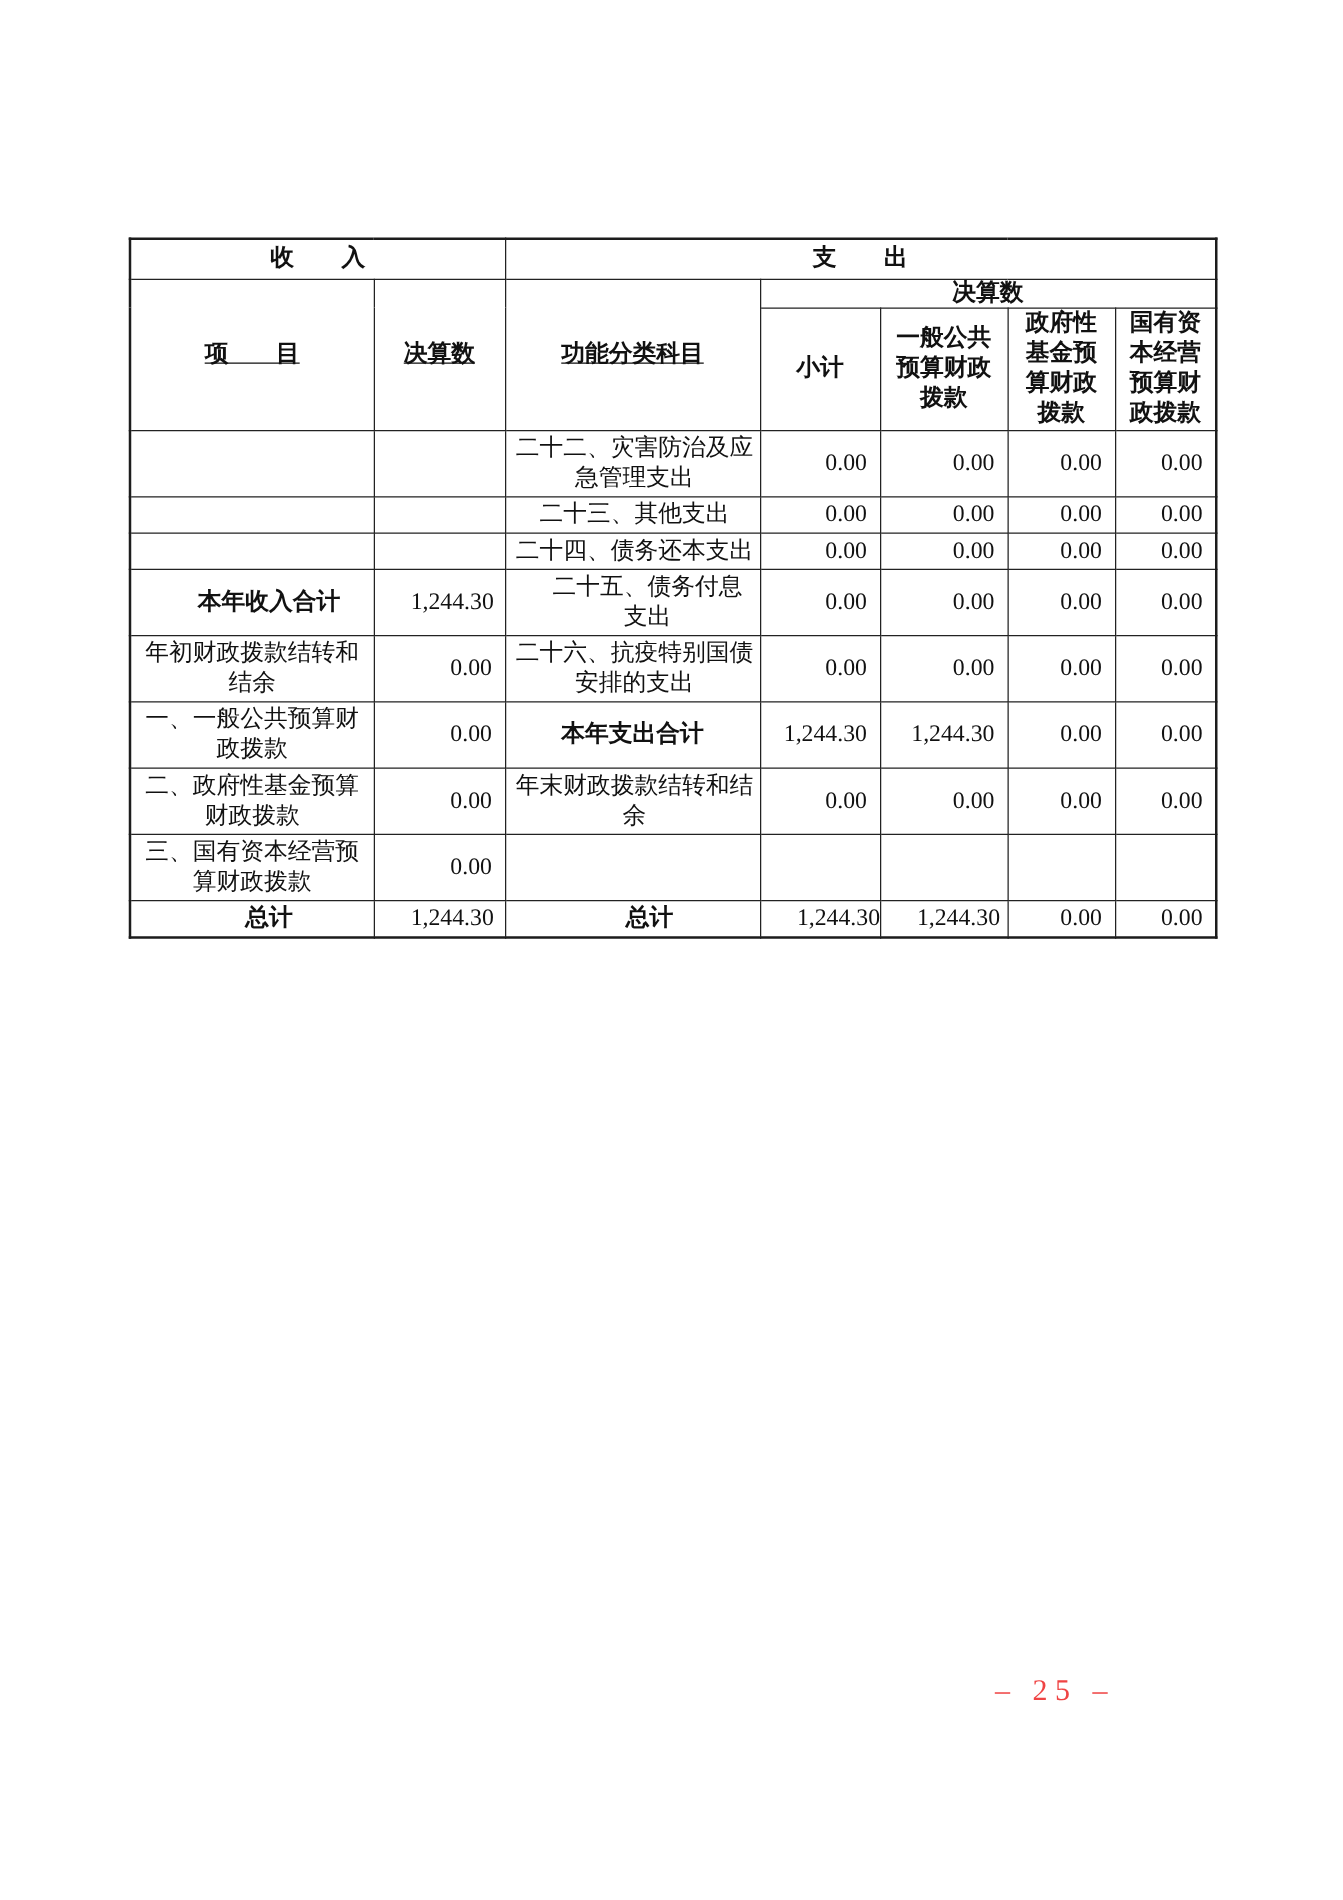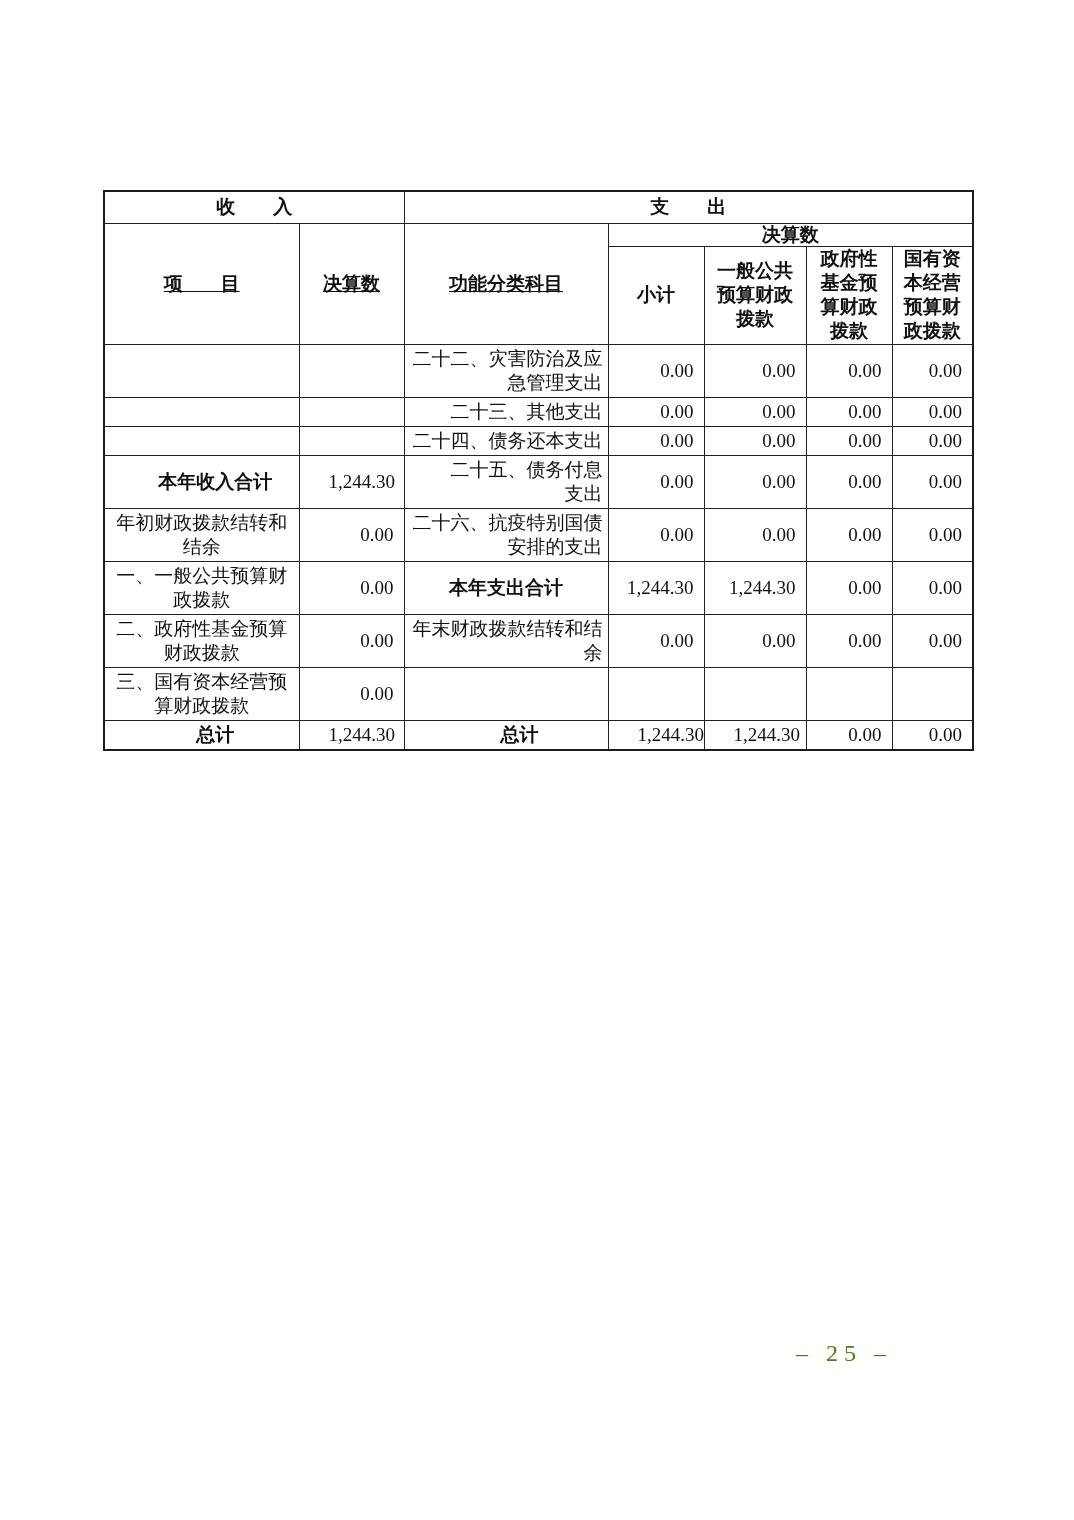--- a/index.html
+++ b/index.html
@@ -33,38 +33,38 @@
   td.span-head { text-align: center; font-weight: bold; padding: 0 4px; text-decoration: underline; }
   tr.h3 td { height: 98px; text-align: center; font-weight: bold; }
   td.col-subtotal { padding: 0 4px; }
   td.col-general  { padding: 1px 11px; }
   td.col-fund     { padding: 0 12px; }
   td.col-capital  { padding: 0 7px; }
 
   
   td.c-item { text-align: center;  padding: 2px 8px; }
   td.c-num  { text-align: right; padding: 2px 10px 2px 2px; }
-  td.c-subj { text-align: right;  padding: 2px 5px 2px 8px; }
+  td.c-subj { text-align: center;  padding: 2px 5px 2px 8px; }
   td.bold-center { text-align: center; font-weight: bold; padding: 2px; }
 
   tr.rh49 td { height: 49px; }
   tr.rh48 td { height: 48px; }
   tr.rh47 td { height: 47px; }
   tr.rh28 td { height: 28px; padding-left: 29px; }
   tr.rh27 td { height: 27px; }
 
   .note {
     position: absolute; left: 106px; top: 699px; width: 830px;
     font-size: 19px; line-height: 28px; color: #111;
     white-space: pre-line;
     text-align: left;
   }
   .page-number {
     position: absolute; left: 796px; top: 1340px;
-    font-size: 24px; color: #4d7c0f;
+    font-size: 24px; color: #ef4444;
     letter-spacing: 6px;
   }
 </style>
 </head>
 <body>
 
 <div class="page">
 
   <div class="table-wrap">
     <table class="budget">

